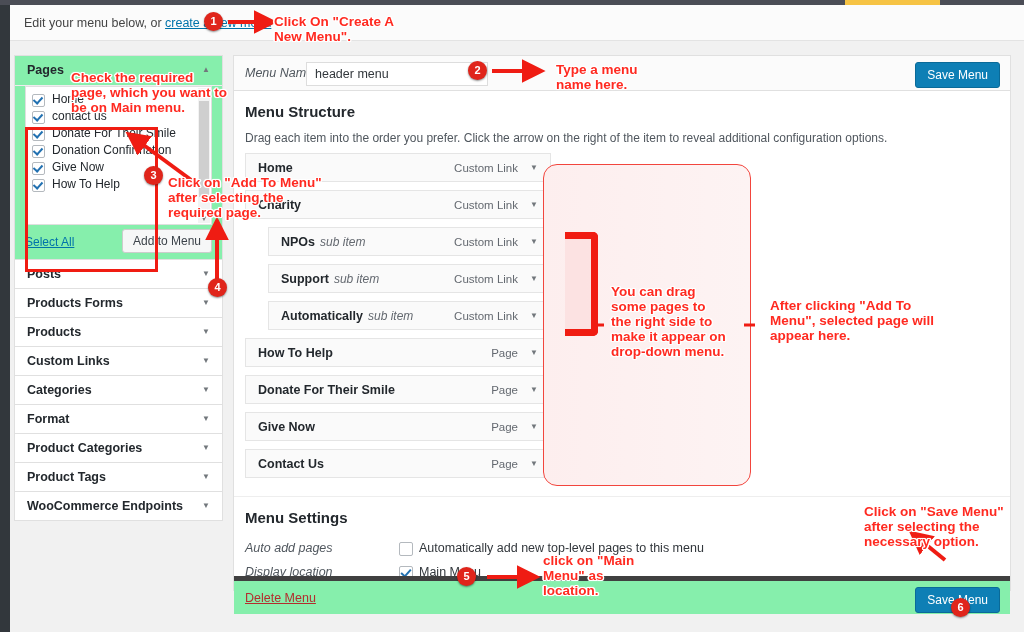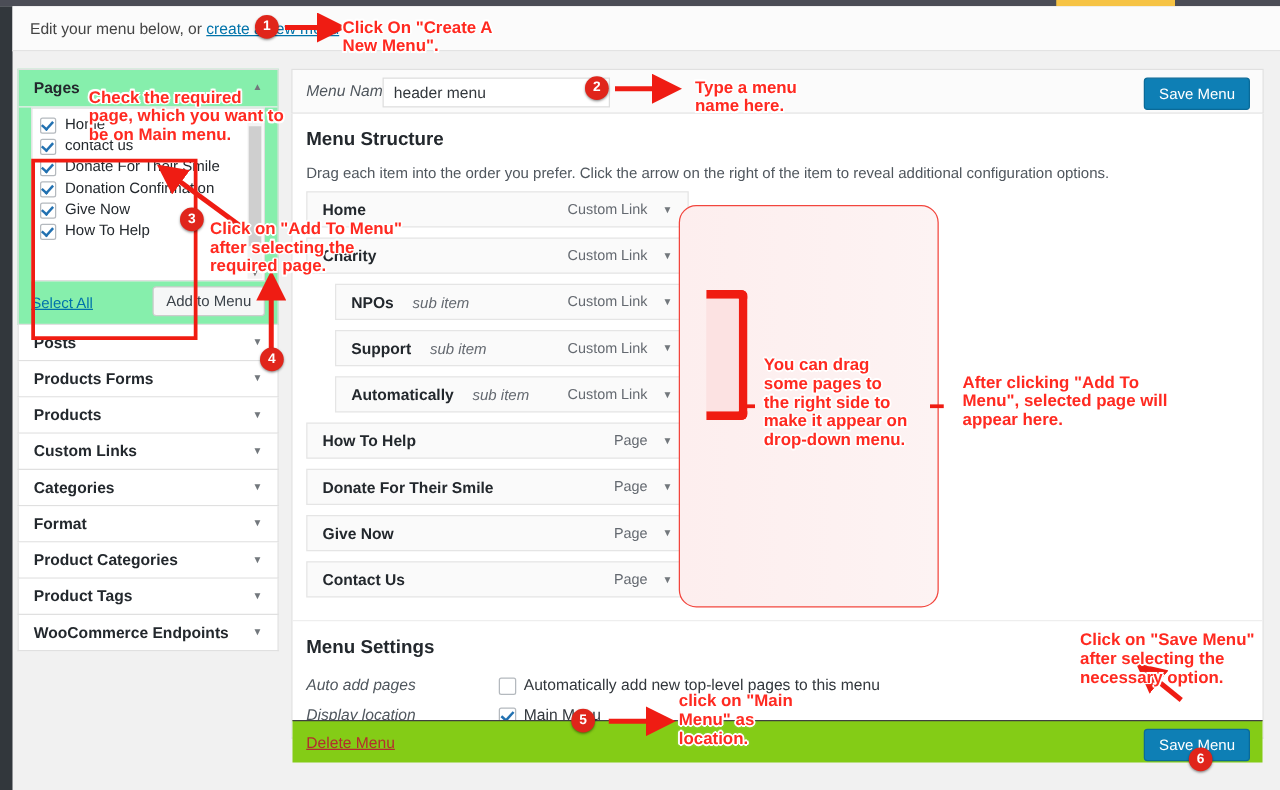--- a/index.html
+++ b/index.html
@@ -88,32 +88,32 @@
     position:relative;width:778px;background:#fff;border:1px solid #e0e0e0;border-top:none;box-sizing:border-box;
     height:500px;
   }
   #structbox h2{margin:0;position:absolute;left:11px;top:12px;font-size:15px;color:#23282d;}
   #structbox .sub{position:absolute;left:11px;top:40px;font-size:12px;color:#50575e;}
 
   .mi{
     position:absolute;height:29px;background:#fafafa;border:1px solid #e5e5e5;box-sizing:border-box;
   }
   .mi .nm{position:absolute;left:12px;top:7px;font-size:12.5px;font-weight:bold;color:#23282d;}
-  .mi .su{font-weight:normal;font-style:italic;color:#646970;margin-left:15px;font-size:12px;}
+  .mi .su{font-weight:normal;font-style:italic;color:#646970;margin-left:5px;font-size:12px;}
   .mi .ty{position:absolute;right:32px;top:8px;font-size:11.5px;color:#646970;}
   .mi .ch{position:absolute;right:12px;top:9px;font-size:8px;color:#72777c;}
 
   #setbox{position:absolute;left:0;top:405px;width:776px;border-top:1px solid #eee;}
   #setbox h2{position:absolute;left:11px;top:12px;margin:0;font-size:15px;color:#23282d;}
   .srow{position:absolute;left:11px;font-size:12.5px;font-style:italic;color:#50575e;}
   .sopt{position:absolute;left:165px;font-size:12.5px;color:#32373c;font-style:normal;text-align:right;}
   .scb{position:absolute;left:0px;top:1px;width:12px;height:12px;border:1px solid #b4b9be;background:#fff;border-radius:2px;}
   .scb.on:after{content:"";position:absolute;left:3px;top:0px;width:4px;height:8px;border:solid #2271b1;border-width:0 2px 2px 0;transform:rotate(42deg);}
 
-  #deletebar{position:absolute;left:0;top:485px;width:776px;height:33px;background:#84cc16;border-top:1px solid #404040;}
+  #deletebar{position:absolute;left:0;top:485px;width:776px;height:33px;background:#86efac;border-top:5px solid #404040;}
   #deletemenu{position:absolute;left:11px;top:10px;font-size:12.5px;color:#b32d2e;text-decoration:underline;}
   #savebot{
     position:absolute;right:10px;top:6px;height:24px;padding:0 11px;line-height:24px;
     background:#0e7fb5;border:1px solid #0a6a98;border-radius:3px;color:#fff;font-size:12px;
   }
 
   
   #ann{position:absolute;left:0;top:0;width:1024px;height:632px;pointer-events:none;}
   .note{
     position:absolute;color:#ff2a21;font-weight:bold;font-size:13.5px;line-height:15px;

